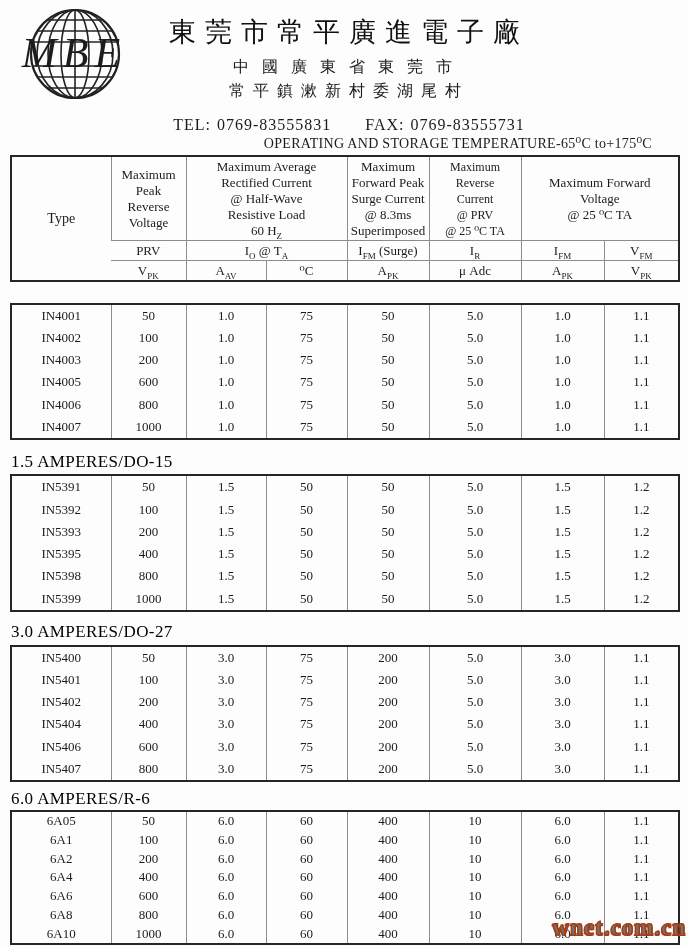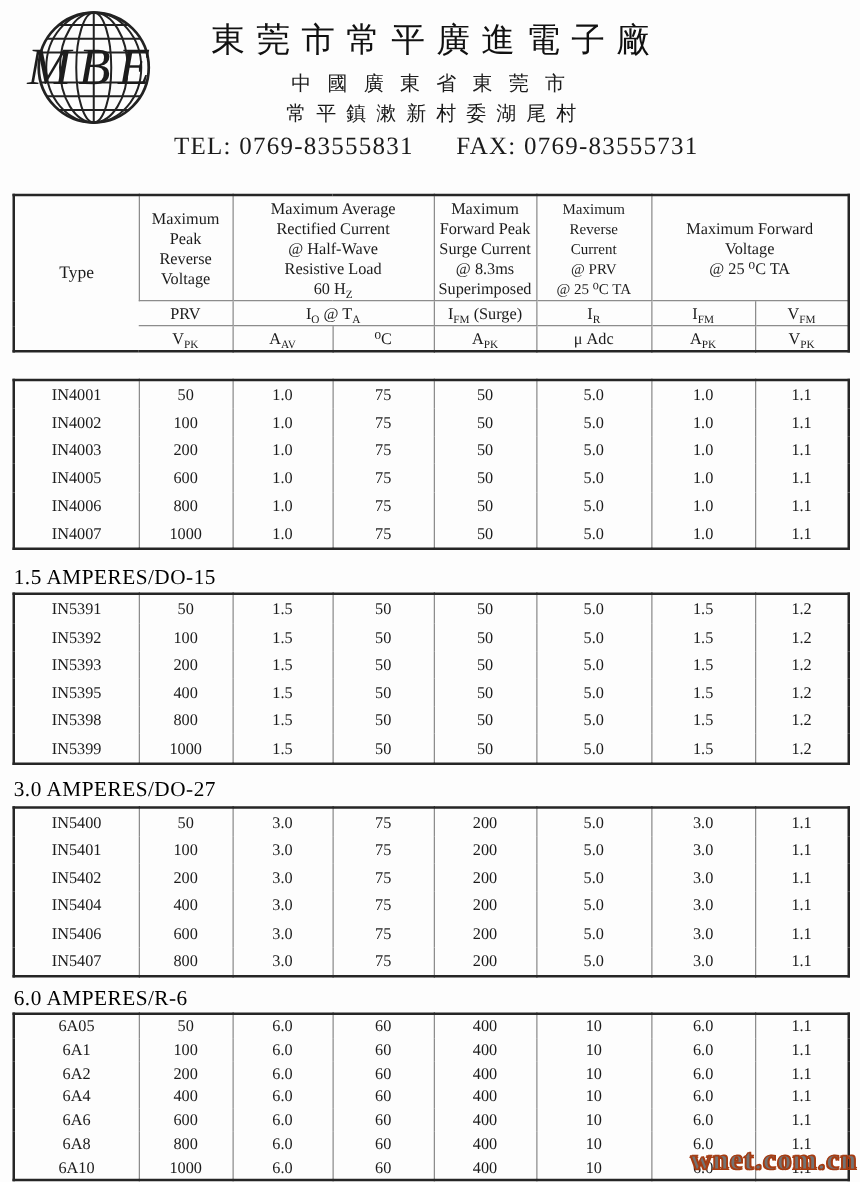--- a/index.html
+++ b/index.html
@@ -5,21 +5,21 @@
   html,body{margin:0;padding:0;background:#ffffff;}
   #page{position:relative;width:688px;height:946px;background:#fdfdfd;overflow:hidden;
         font-family:"Liberation Serif","DejaVu Serif",serif;color:#1b1b1b;}
 
   
   .logo{position:absolute;left:12px;top:6px;width:124px;height:100px;}
   .company-block{position:absolute;left:40px;right:30px;top:14px;text-align:center;}
   .company-name{font-size:27px;letter-spacing:9px;white-space:nowrap;color:#111;}
   .addr1{font-size:16px;letter-spacing:13px;margin-top:7px;white-space:nowrap;}
   .addr2{font-size:16px;letter-spacing:8px;margin-top:3px;white-space:nowrap;}
-  .telfax{font-size:20px;margin-top:4px;letter-spacing:1px;white-space:nowrap;}
+  .telfax{font-size:16px;margin-top:14px;letter-spacing:1px;white-space:nowrap;}
   .telfax .gap{display:inline-block;width:34px;}
   .telfax .num{margin-left:6px;}
 
   
   .temp-note{position:absolute;top:135px;right:36px;font-size:14px;letter-spacing:.3px;}
 
   
   table{border-collapse:collapse;table-layout:fixed;width:668px;}
   .spec-table,.sec-table{position:absolute;left:10px;}
   table{border:2px solid #262626;}
@@ -73,20 +73,21 @@
 
   <div class="company-block">
     <div class="company-name">東莞市常平廣進電子廠</div>
     <div class="addr1">中國廣東省東莞市</div>
     <div class="addr2">常平鎮漱新村委湖尾村</div>
     <div class="telfax">
       <span>TEL:</span><span class="num">0769-83555831</span><span class="gap"></span><span>FAX:</span><span class="num">0769-83555731</span>
     </div>
   </div>
 
+  <div class="temp-note">OPERATING AND STORAGE TEMPERATURE-65⁰C to+175⁰C</div>
 
   <table id="main-table" class="spec-table">
     <colgroup>
       <col style="width:100px">
         <col style="width:75px">
         <col style="width:80px">
         <col style="width:81px">
       <col style="width:82px">
         <col style="width:92px">
         <col style="width:83px">

